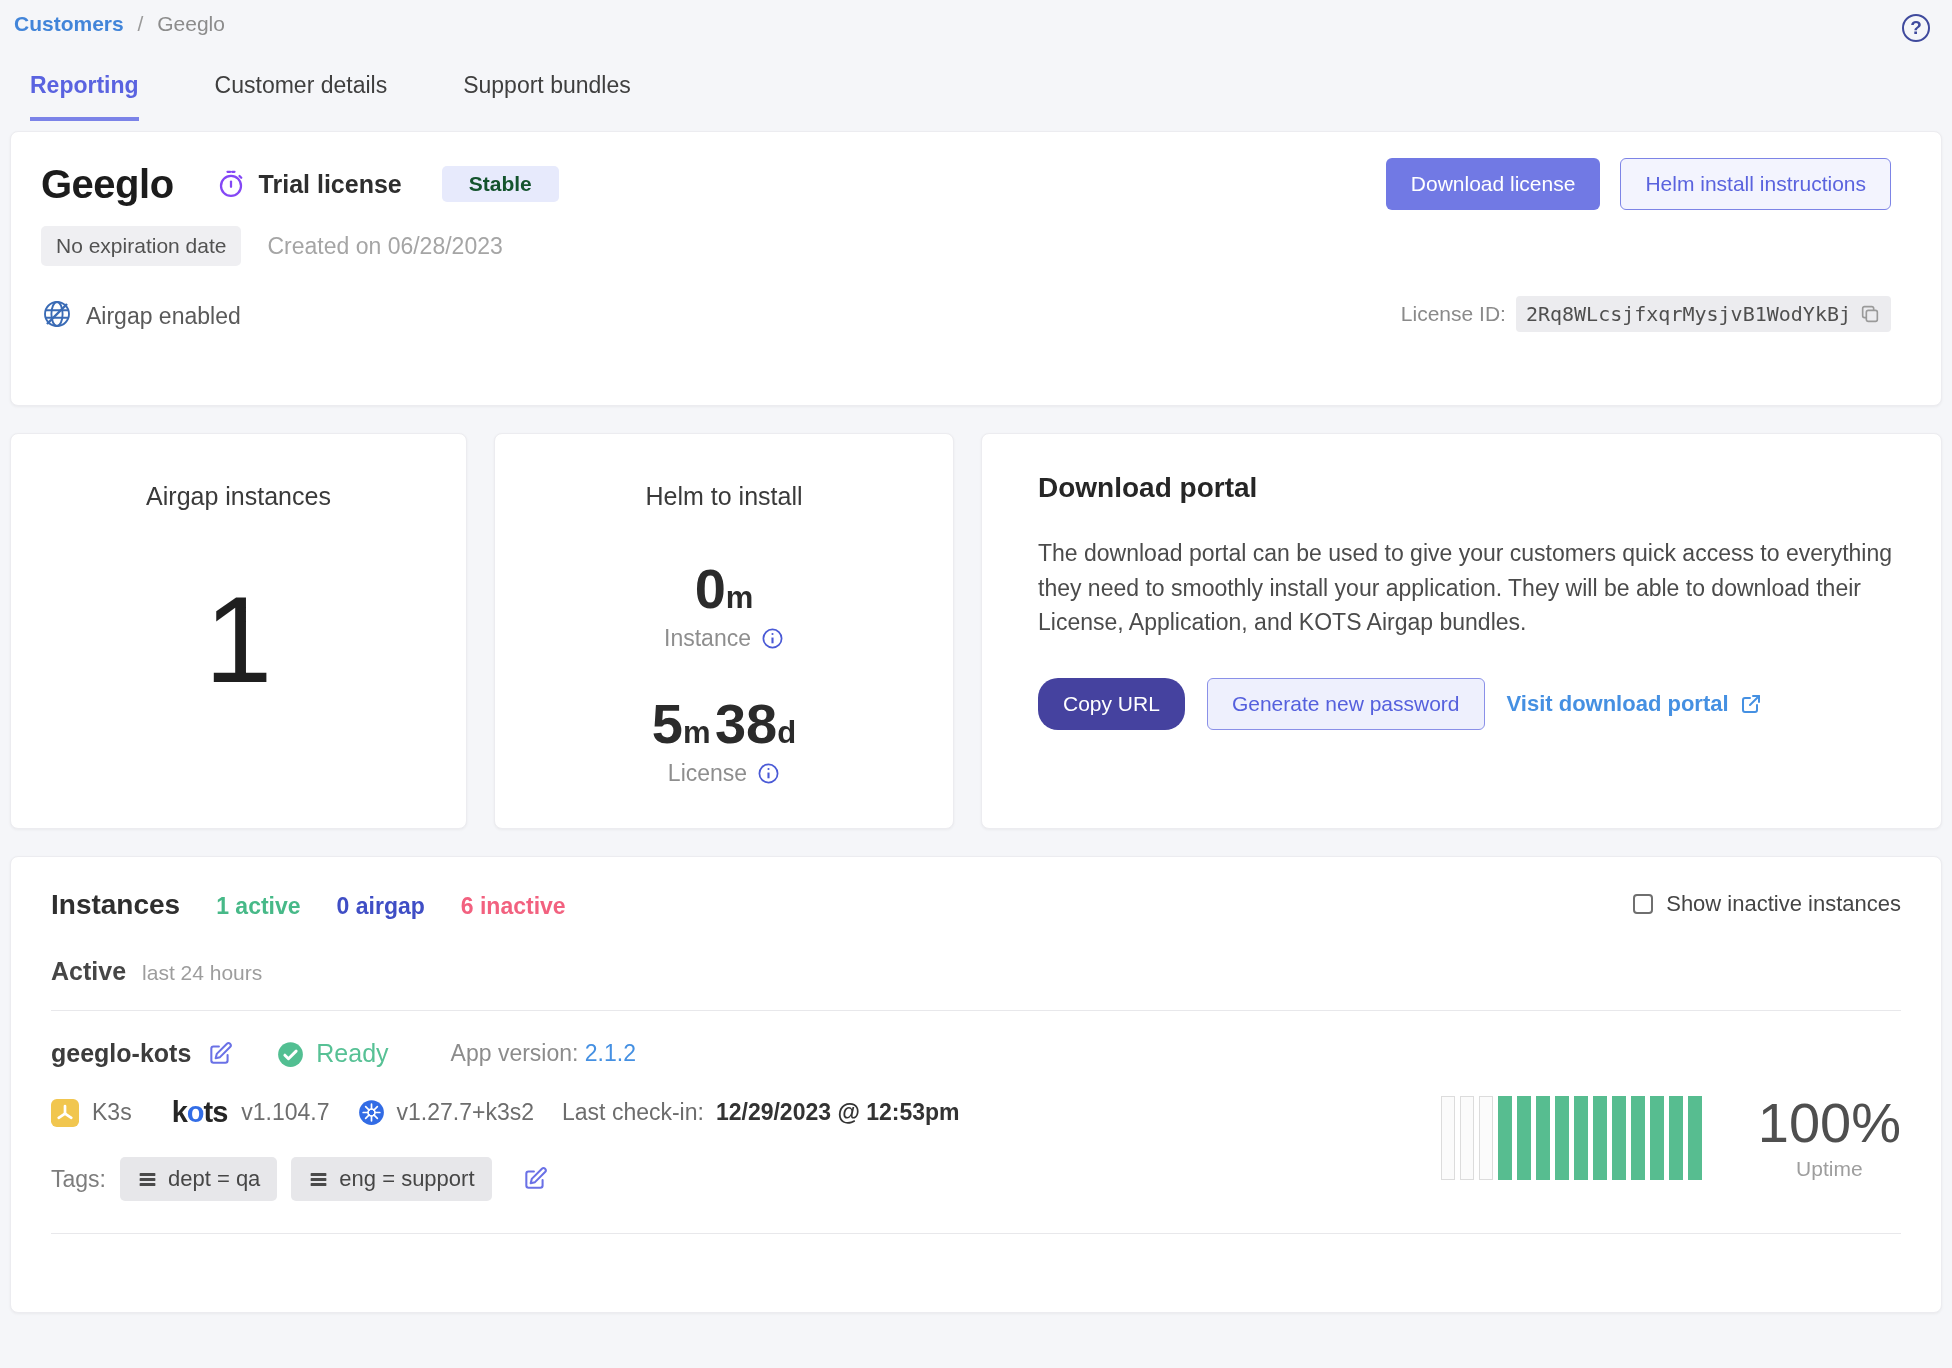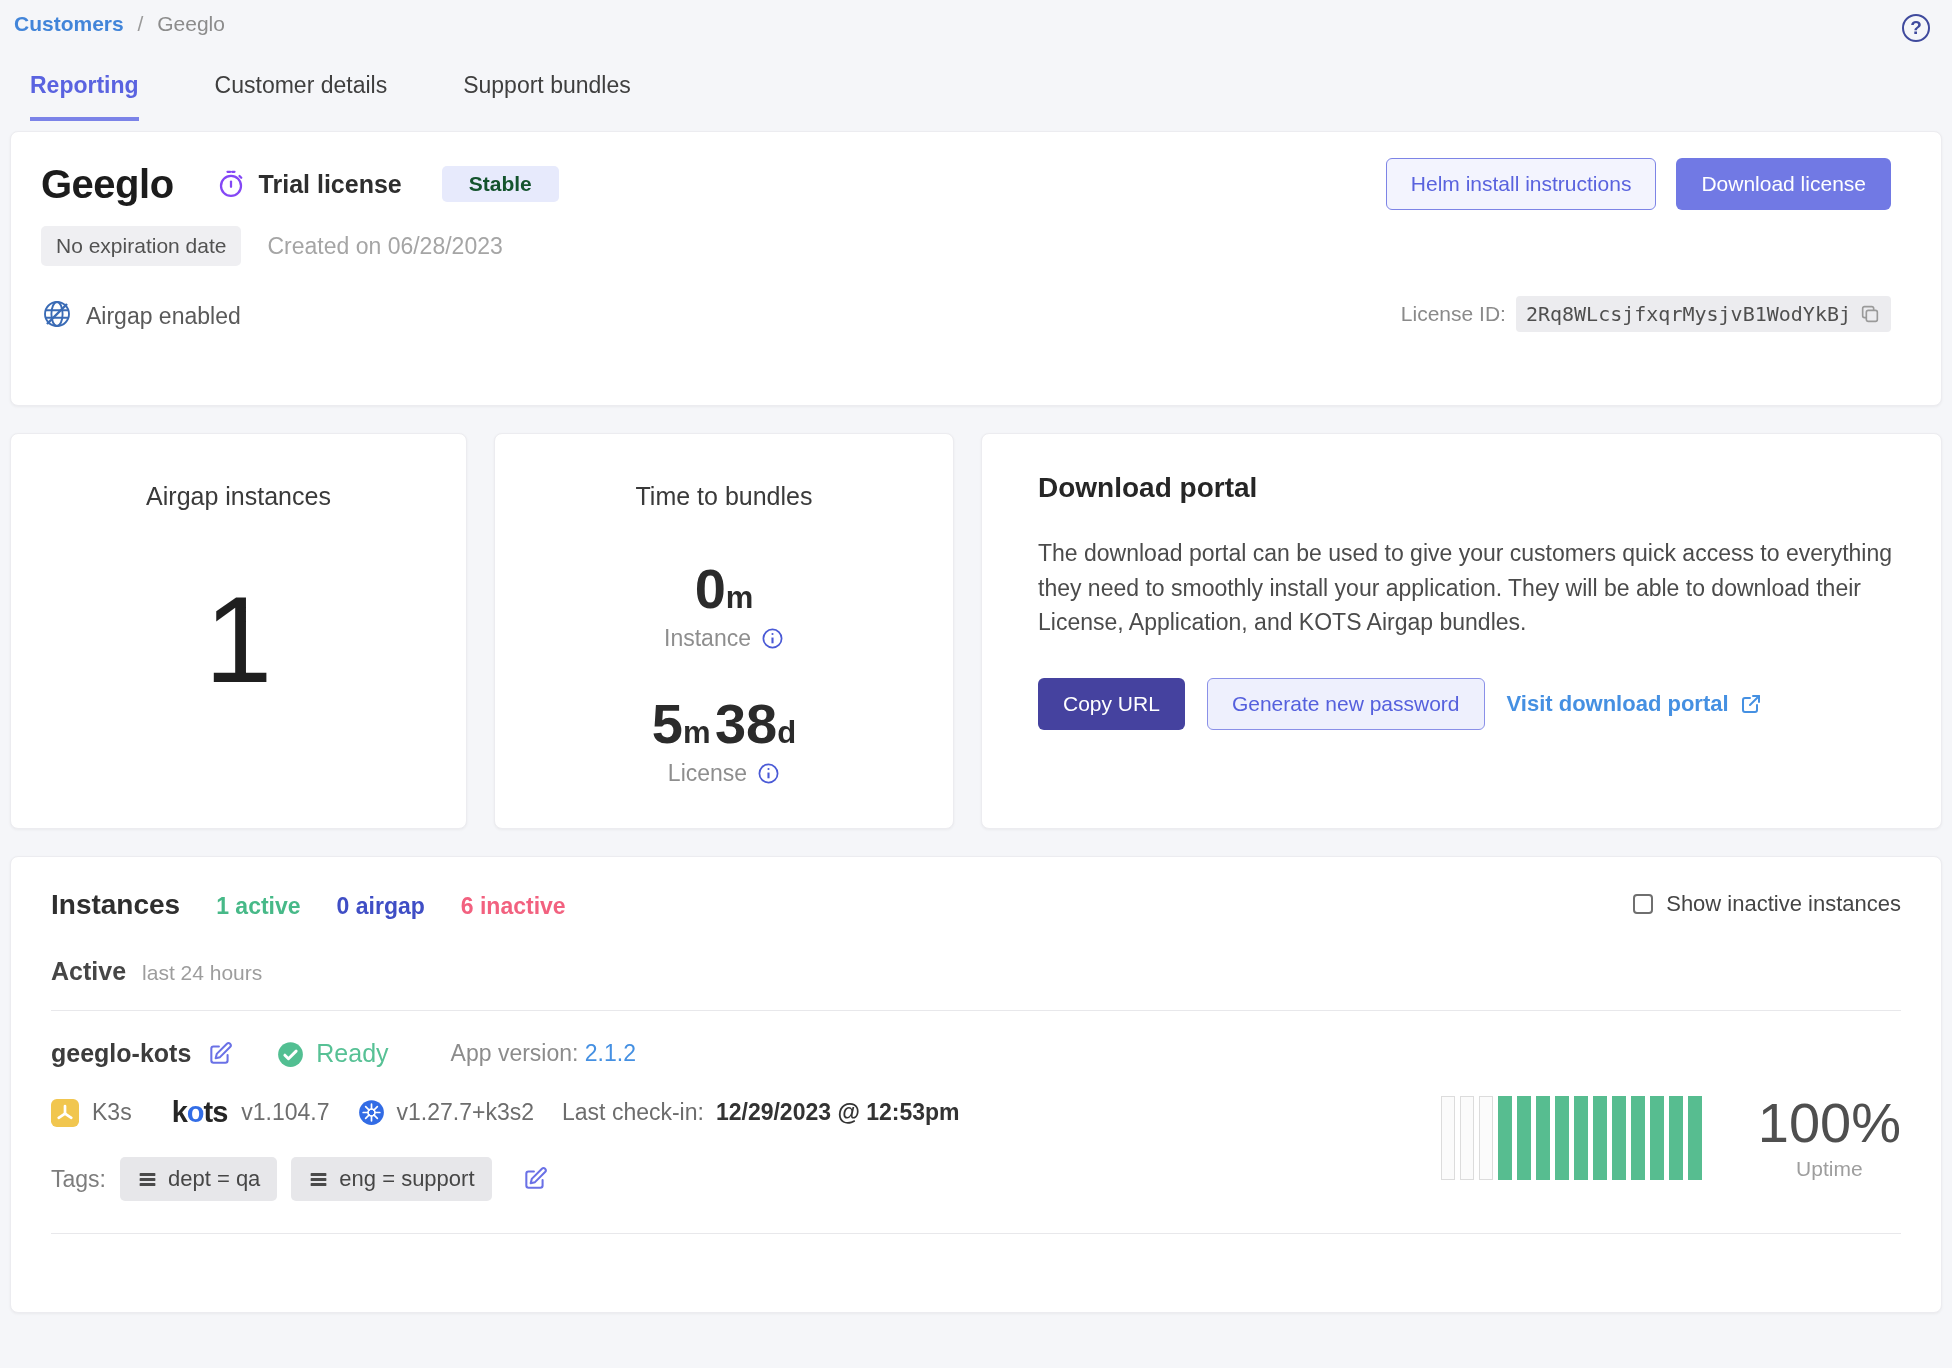--- a/index.html
+++ b/index.html
@@ -65,21 +65,21 @@
   .tti-label { margin-top:8px; font-size:23px; color:#8e8e8e; display:flex; align-items:center; justify-content:center; gap:10px; }
   .tti-value2 { margin-top:44px; }
   
   .dp-card { flex:1; padding:38px 48px 0 56px; }
   .dp-header { display:flex; align-items:baseline; justify-content:space-between; }
   .dp-title { font-size:28px; font-weight:700; color:#262626; }
   .dp-lastver { font-size:21px; color:#8e8e8e; }
   .dp-lastver .ver-link { color:#3a87ae; font-weight:700; cursor:pointer; }
   .dp-desc { margin-top:32px; font-size:23px; color:#4b4b4b; line-height:1.5; max-width:900px; }
   .dp-buttons { margin-top:38px; display:flex; align-items:center; gap:22px; }
-  .btn-dark { background:#45429f; color:#fff; }
+  .btn-dark { background:#45429f; color:#fff;border-radius:20px; }
   .btn-light { background:#eef0fd; border-color:#8a90e8; color:#5560dd; }
   .link-visit { color:#4590e2; font-size:22px; font-weight:600; display:flex; align-items:center; gap:10px; cursor:pointer; }
   
   .instances-card { margin-top:27px; height:457px; padding:32px 40px; }
   .inst-header { display:flex; align-items:baseline; }
   .inst-title { font-size:28px; font-weight:700; color:#2f2f2f; }
   .count { font-size:23px; font-weight:600; margin-left:36px; cursor:pointer; }
   .count-active { color:#47b988; }
   .count-airgap { color:#3f4ec5; }
   .count-inactive { color:#f2617f; }
@@ -147,22 +147,22 @@
             <circle cx="12" cy="13.5" r="8"></circle>
               <path d="M9.2 2.2h5.6" stroke-dasharray="2.2 1.6"></path>
               <path d="M12 10v4.2"></path>
               <path d="M18.8 5.6l1.4 1.4"></path>
           </svg>
         </span>
         <span>Trial license</span>
       </div>
       <div class="badge-stable">Stable</div>
       <div class="lc-buttons">
+        <button class="btn btn-primary">Download license</button>
         <button class="btn btn-outline">Helm install instructions</button>
-        <button class="btn btn-primary">Download license</button>
       </div>
     </div>
     <div class="lc-row2">
       <div class="badge-gray">No expiration date</div>
       <div class="created-text">Created on 06/28/2023</div>
     </div>
     <div class="lc-row3">
       <div class="airgap">
         <span>
           <svg width="32" height="32" viewBox="0 0 24 24" fill="none" stroke="#3a6bb5" stroke-width="1.4">
@@ -189,21 +189,21 @@
     </div>
   </div>
 
   <div class="stats-row">
     <div class="card stat-card1">
       <div class="stat-title">Airgap instances</div>
       <div class="big-number">1</div>
     </div>
 
     <div class="card stat-card2">
-      <div class="stat-title">Time to bundles</div>
+      <div class="stat-title">Helm to install</div>
       <div class="tti-value">
         <span class="num">0</span><span class="unit">m</span>
       </div>
       <div class="tti-label">
         <span>Instance</span>
         <span>
           <svg width="23" height="23" viewBox="0 0 24 24" fill="none" stroke="#4a5ad6" stroke-width="1.8">
             <circle cx="12" cy="12" r="9.5"></circle>
               <path d="M12 11v6" stroke-width="2.2"></path>
               <circle cx="12" cy="7.3" r="1.1" fill="#4a5ad6" stroke="none"></circle>

